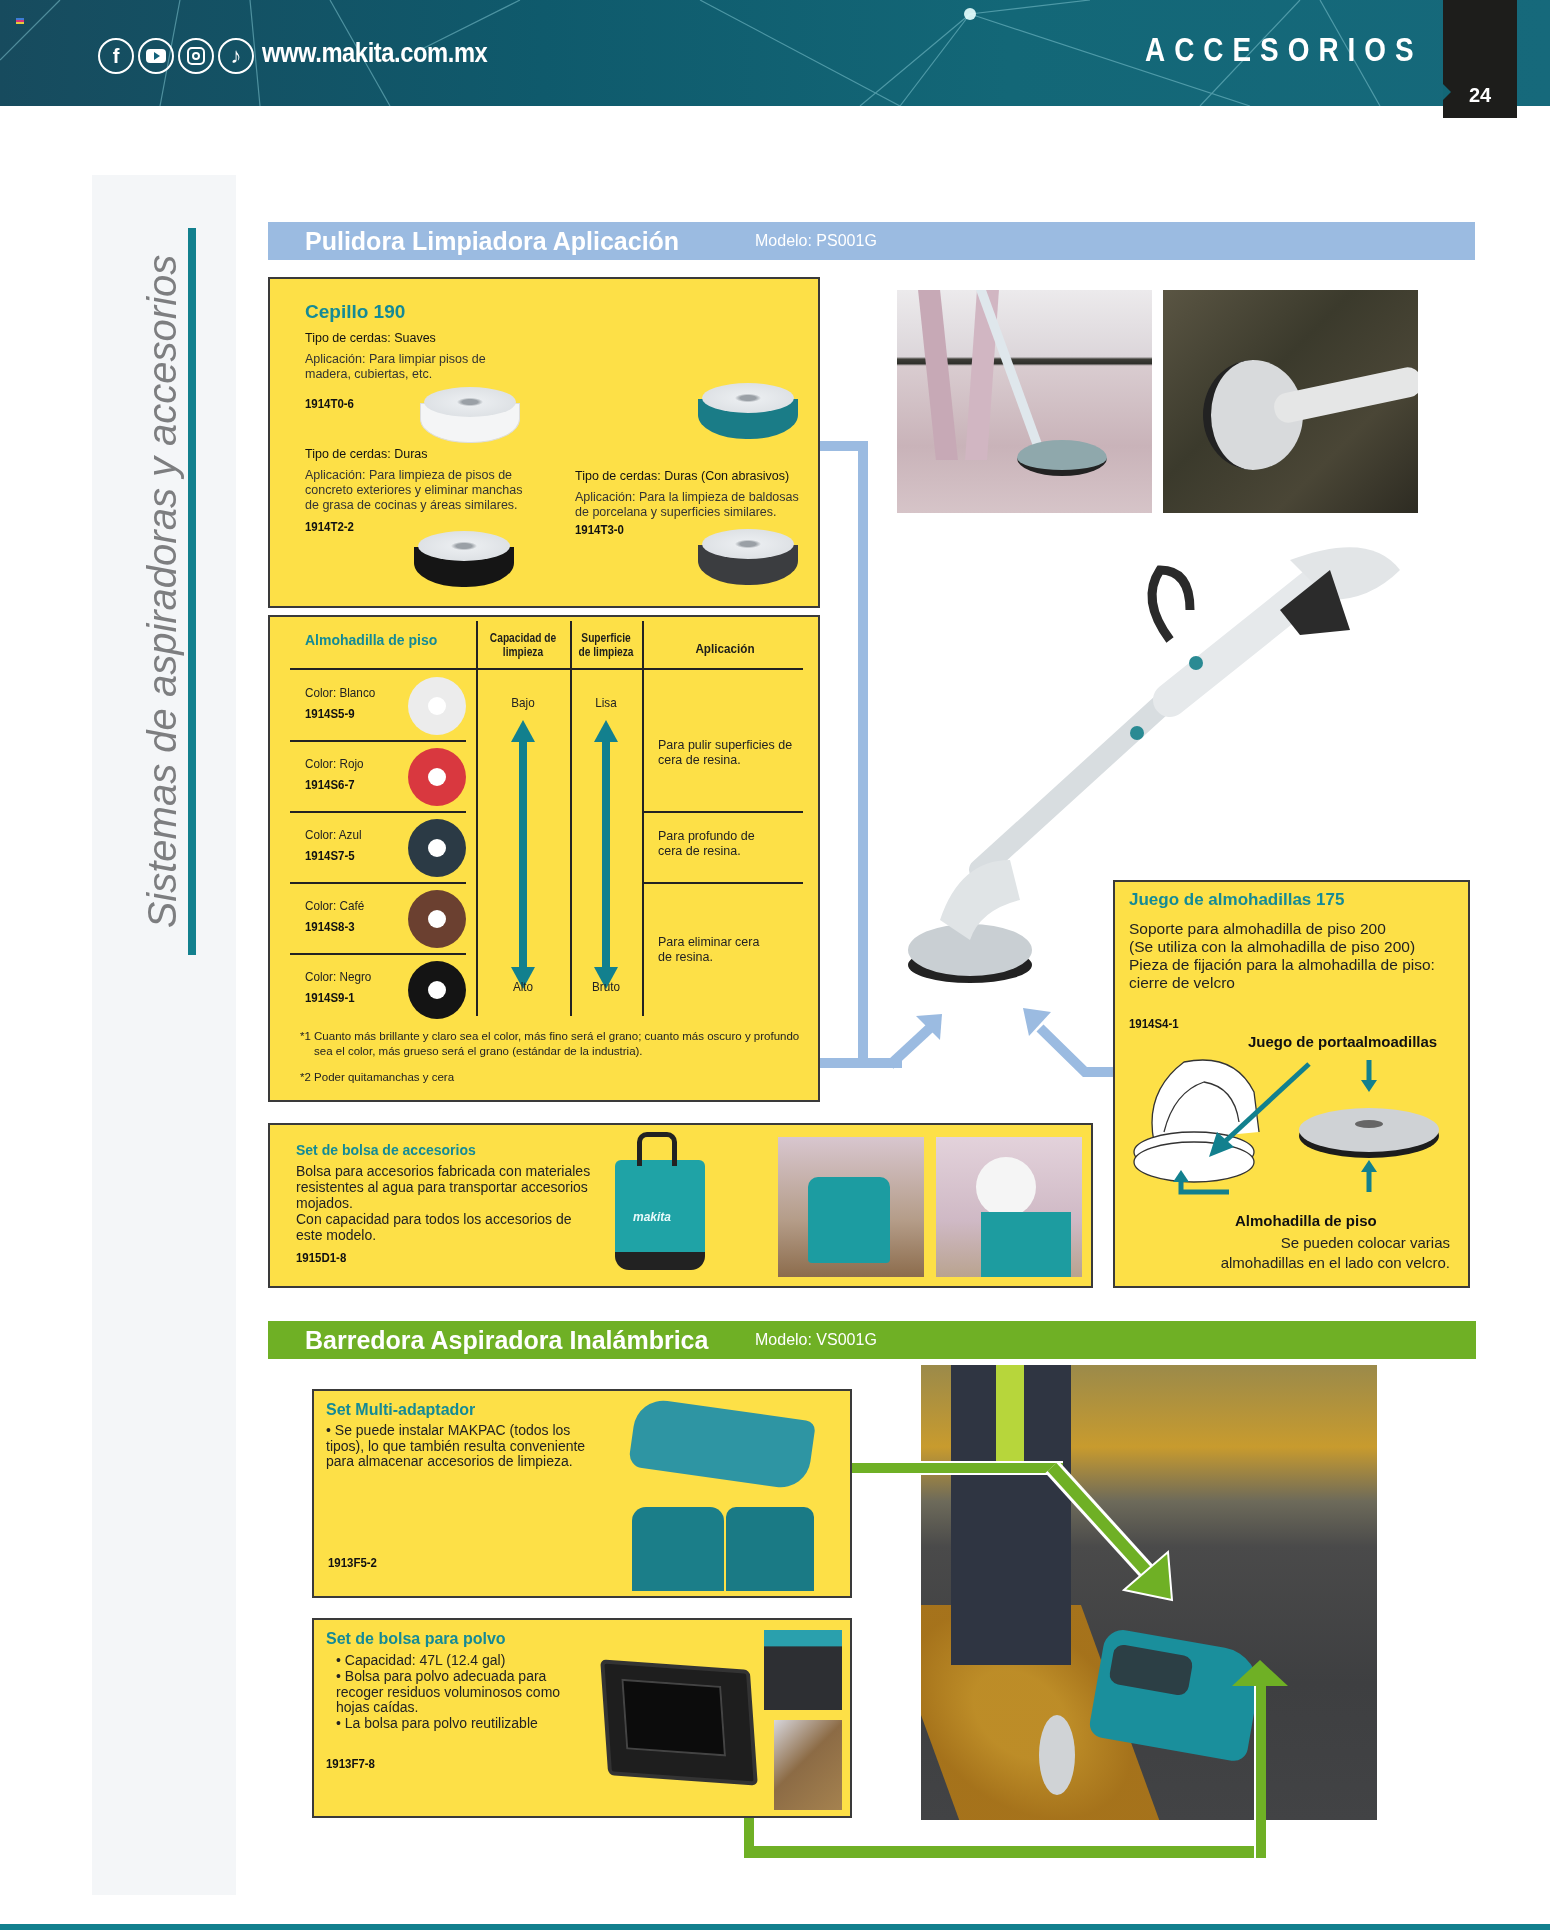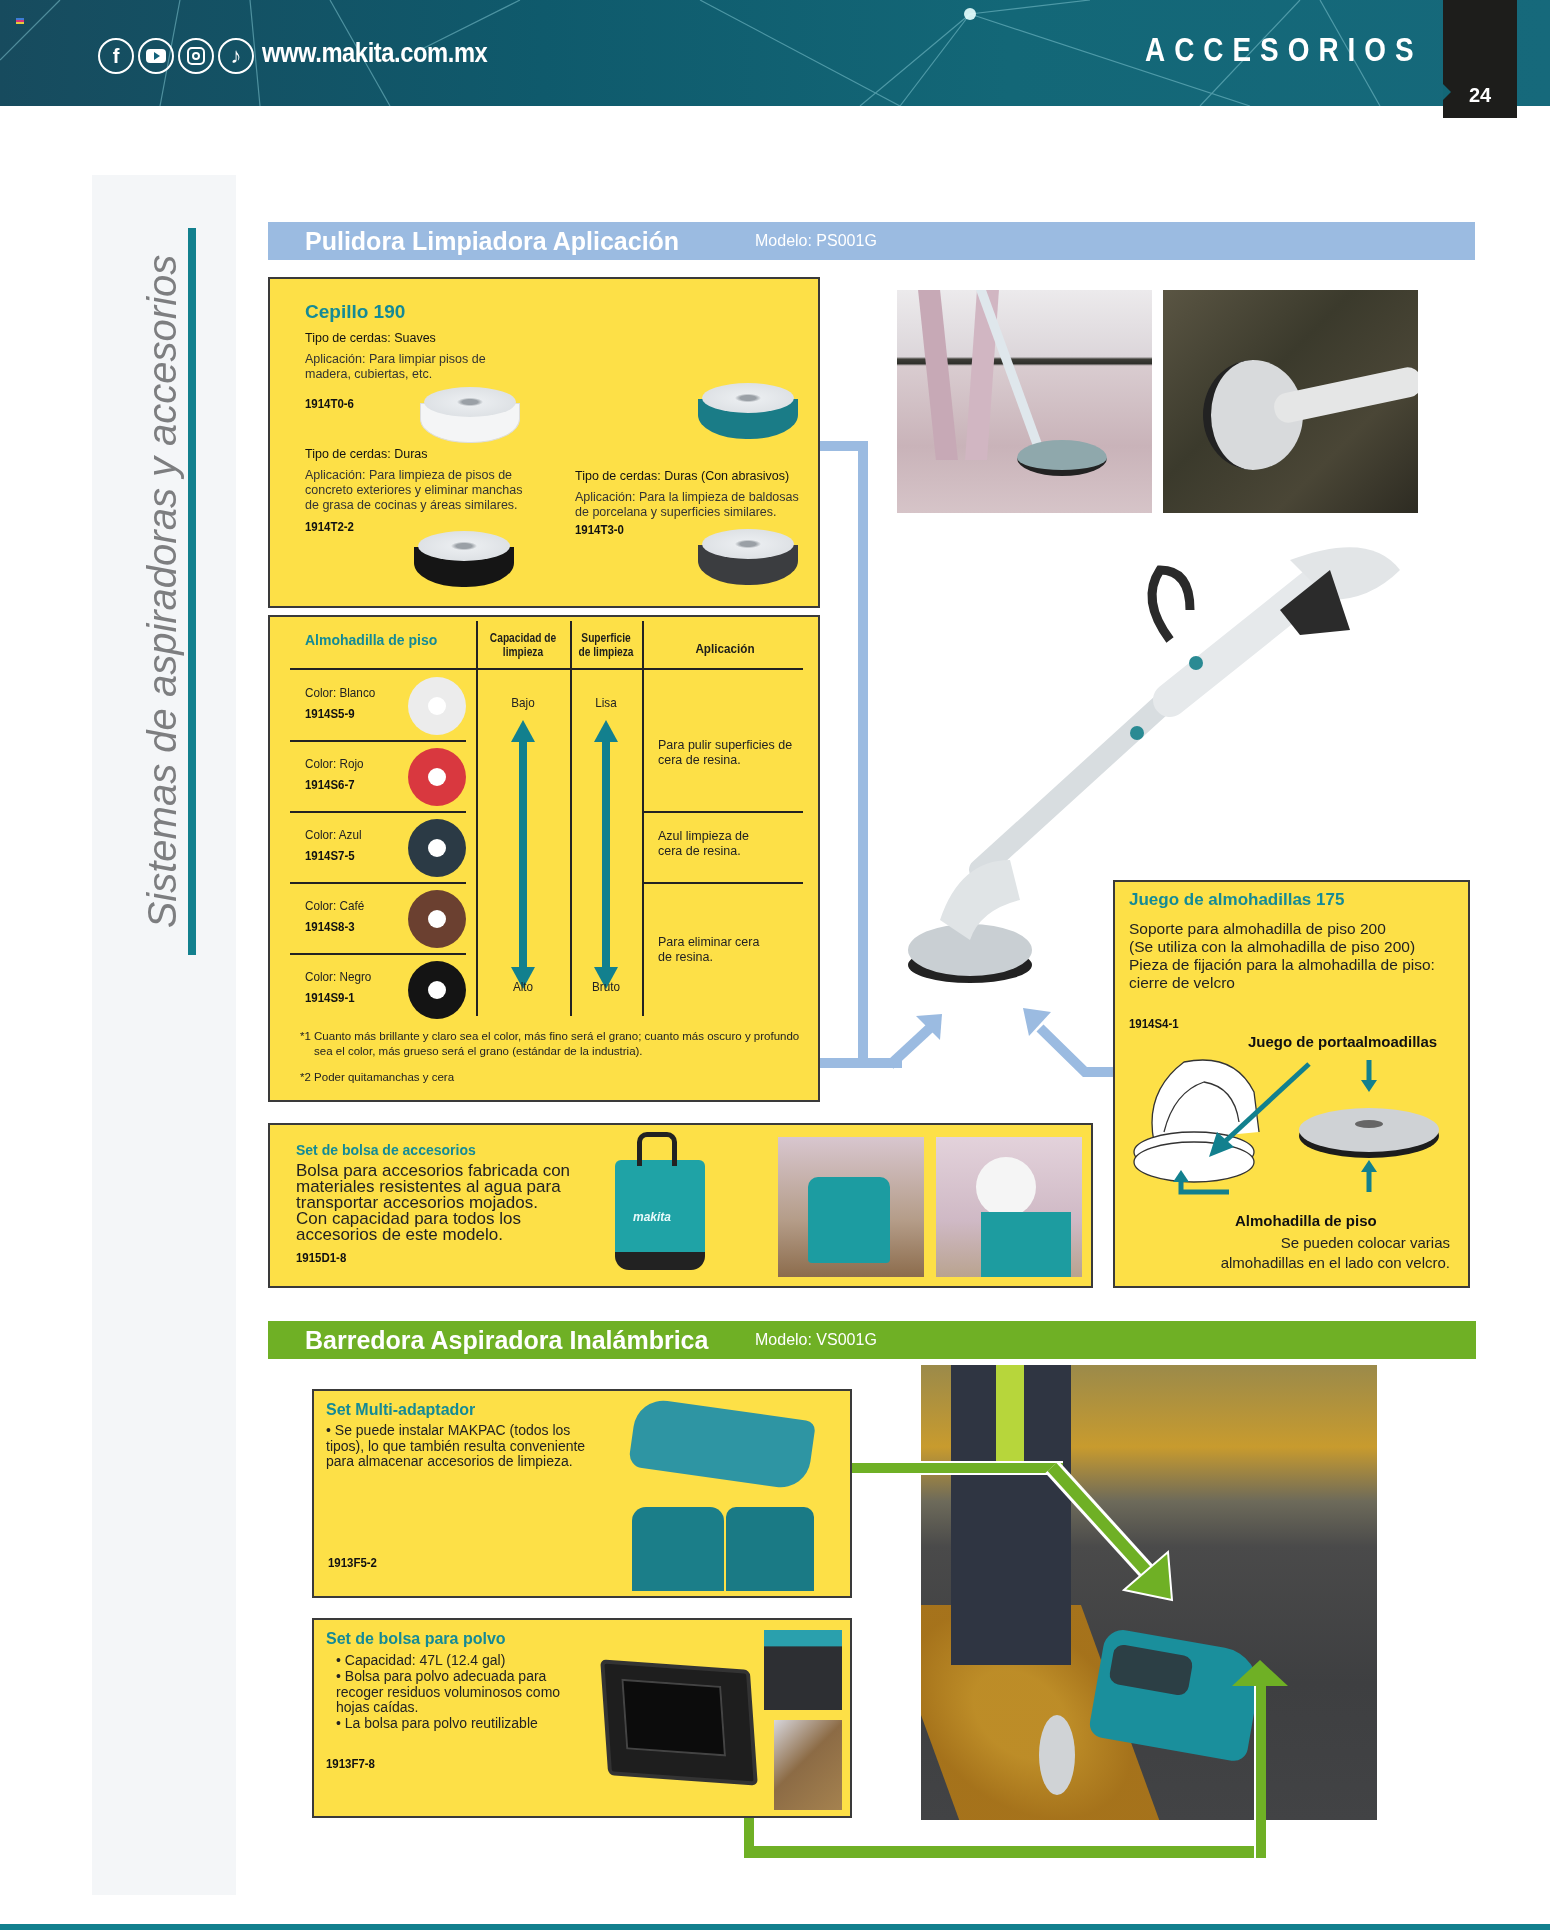--- a/index.html
+++ b/index.html
@@ -185,21 +185,21 @@
   <div class="tri-down" style="left:241px;top:350px;"></div>
   <div class="abs vtext" style="left:206px;top:362px;width:94px;text-align:center;">Alto</div>
 
   <div class="abs vtext" style="left:300px;top:78px;width:72px;text-align:center;">Lisa</div>
   <div class="tri-up" style="left:324px;top:103px;"></div>
   <div class="arrow-v" style="left:332px;top:123px;height:230px;"></div>
   <div class="tri-down" style="left:324px;top:350px;"></div>
   <div class="abs vtext" style="left:300px;top:362px;width:72px;text-align:center;">Bruto</div>
 
   <div class="abs small" style="left:388px;top:105px;width:135px;color:#222;margin-top:16px;">Para pulir superficies de cera de resina.</div>
-  <div class="abs small" style="left:388px;top:212px;width:115px;color:#222;">Azul limpieza de cera de resina.</div>
+  <div class="abs small" style="left:388px;top:212px;width:115px;color:#222;">Para profundo de cera de resina.</div>
   <div class="abs small" style="left:388px;top:318px;width:115px;color:#222;">Para eliminar cera de resina.</div>
 
   <div class="abs" style="left:30px;top:412px;width:500px;font-size:11.5px;line-height:15px;color:#222;padding-left:14px;text-indent:-14px;">*1 Cuanto más brillante y claro sea el color, más fino será el grano; cuanto más oscuro y profundo sea el color, más grueso será el grano (estándar de la industria).</div>
   <div class="abs" style="left:30px;top:454px;font-size:11.5px;color:#222;">*2 Poder quitamanchas y cera</div>
 </div>
 
 <div class="photo" style="left:897px;top:290px;width:255px;height:223px;background:linear-gradient(180deg,#eceaec 0%,#dcd6da 30%,#3e3e38 31%,#2f302b 33%,#d9ccd0 34%,#c9b3b9 70%,#d6c4c8 100%);">
   <div style="position:absolute;left:30px;top:0;width:22px;height:170px;background:#c7a9b6;transform:skewX(6deg);"></div>
   <div style="position:absolute;left:74px;top:0;width:22px;height:170px;background:#d1b6c2;transform:skewX(-4deg);"></div>
   <div style="position:absolute;left:110px;top:0;width:10px;height:170px;background:#dfe7ec;transform:skewX(20deg);"></div>
@@ -264,21 +264,21 @@
     <polyline points="100,140 52,140 52,128" stroke="#12808e" stroke-width="5" fill="none"></polyline>
     <polygon points="44,130 60,130 52,118" fill="#12808e"></polygon>
   </svg>
   <div class="abs" style="left:120px;top:330px;font-size:15px;font-weight:bold;color:#111;">Almohadilla de piso</div>
   <div class="abs" style="right:18px;top:352px;font-size:15px;color:#222;text-align:right;">Se pueden colocar varias</div>
   <div class="abs" style="right:18px;top:372px;font-size:15px;color:#222;text-align:right;">almohadillas en el lado con velcro.</div>
 </div>
 
 <div class="abs box" style="left:268px;top:1123px;width:825px;height:165px;">
   <div class="abs h-teal" style="left:26px;top:17px;font-size:14px;">Set de bolsa de accesorios</div>
-  <div class="abs" style="left:26px;top:38px;width:300px;font-size:17px;line-height:16px;color:#222;">
+  <div class="abs" style="left:26px;top:38px;width:300px;font-size:14px;line-height:16px;color:#222;">
     <div>Bolsa para accesorios fabricada con materiales resistentes al agua para transportar accesorios mojados.</div>
     <div>Con capacidad para todos los accesorios de este modelo.</div>
   </div>
   <div class="abs code" style="left:26px;top:125px;">1915D1-8</div>
   <div class="abs" style="left:345px;top:35px;width:90px;height:110px;background:#1fa3a6;border-radius:6px 6px 14px 14px;border-bottom:18px solid #222;">
     <div style="position:absolute;left:22px;top:-28px;width:40px;height:34px;border:5px solid #222;border-bottom:none;border-radius:10px 10px 0 0;"></div>
     <div style="position:absolute;left:18px;top:50px;color:#e8fafa;font-size:12px;font-weight:bold;font-style:italic;">makita</div>
   </div>
   <div class="photo" style="left:508px;top:12px;width:146px;height:140px;background:linear-gradient(180deg,#d8c6cf 0%,#b49c88 60%,#8c6c4c 100%);">
     <div style="position:absolute;left:30px;top:40px;width:82px;height:86px;background:#1c9ca1;border-radius:10px 10px 4px 4px;"></div>

